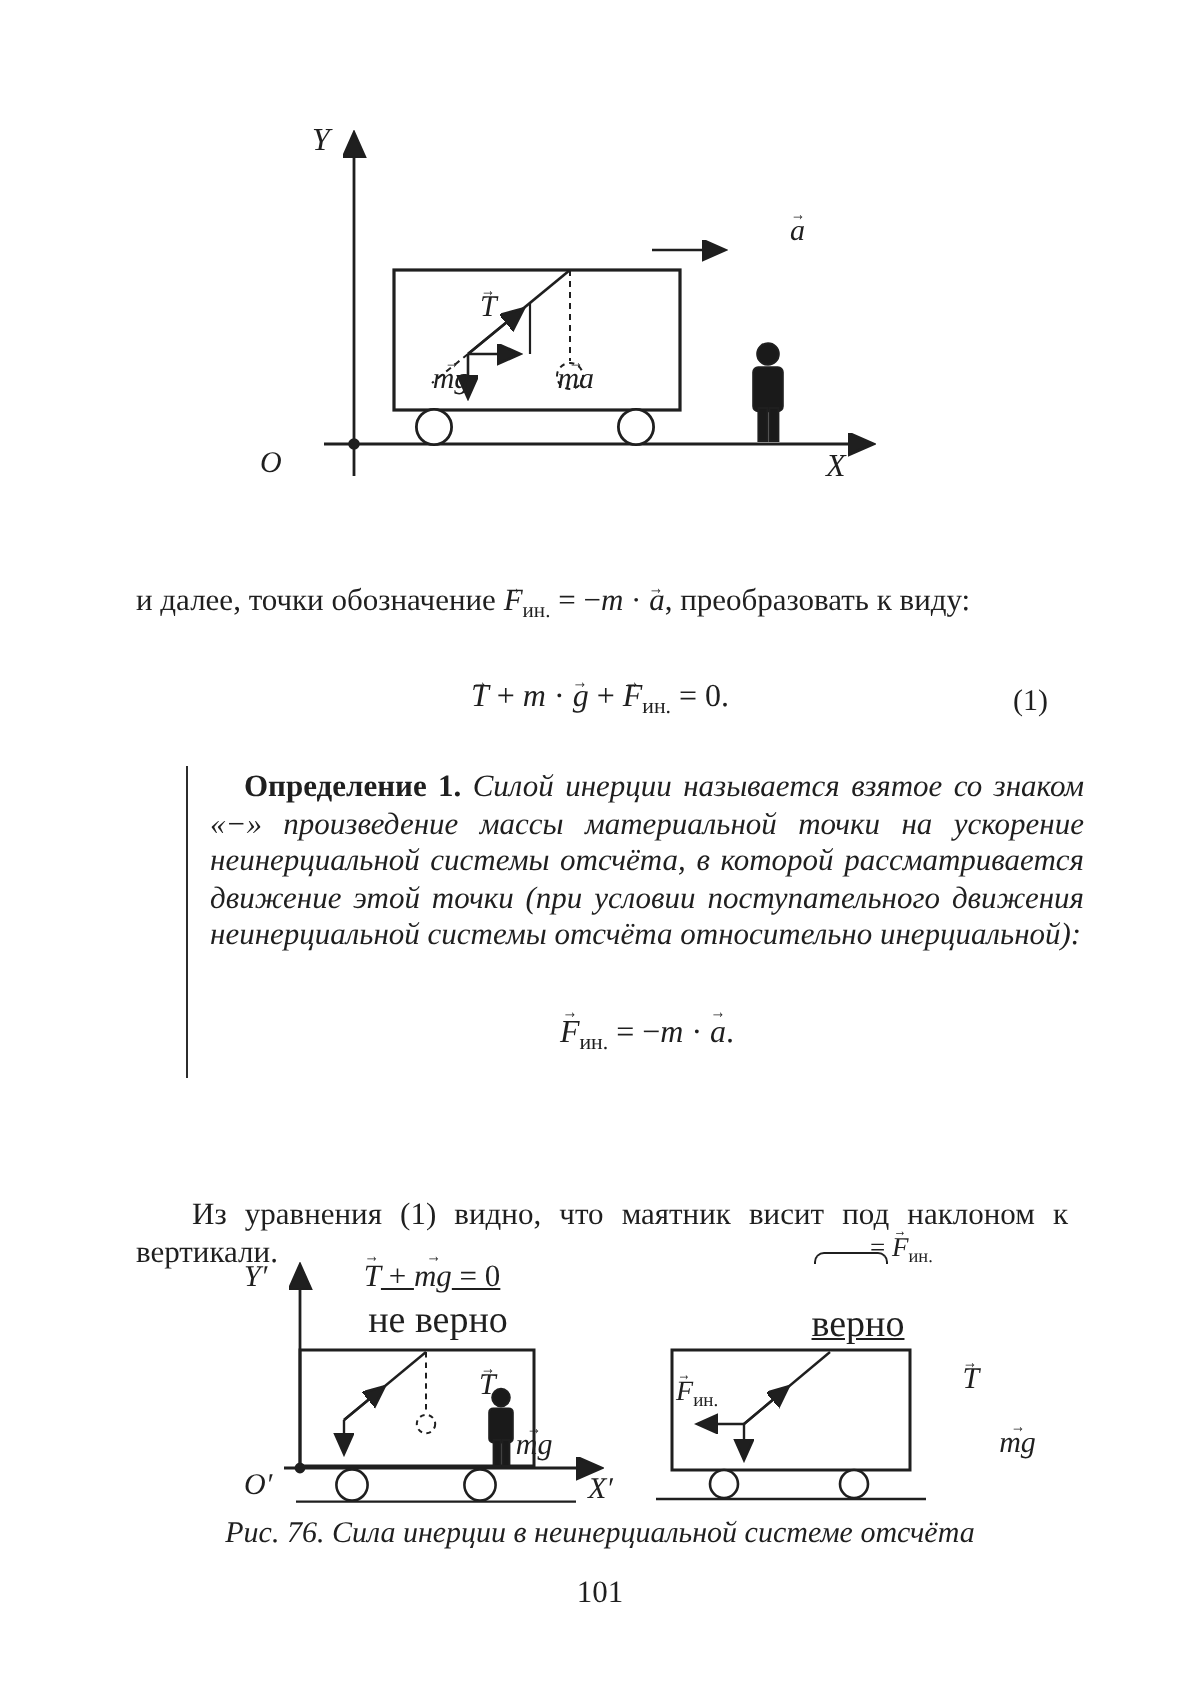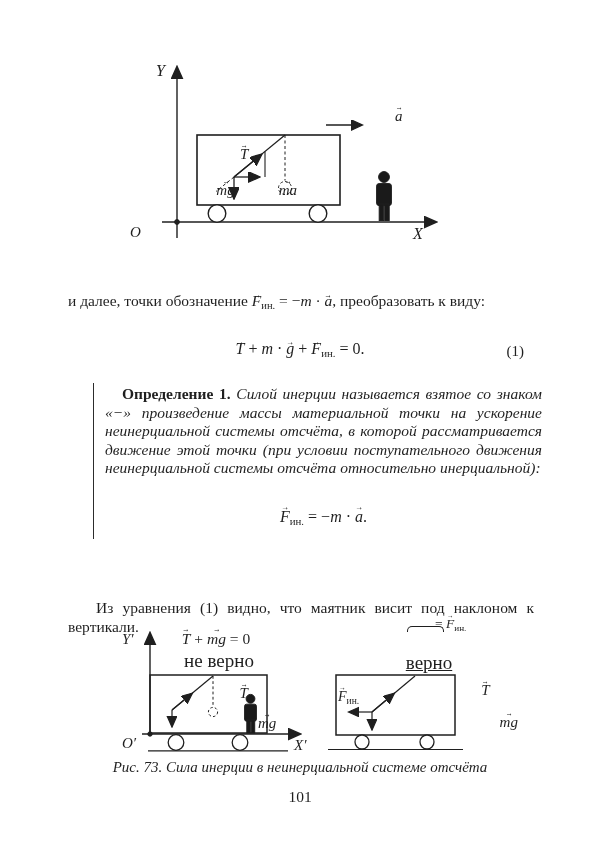--- a/index.html
+++ b/index.html
@@ -18,21 +18,21 @@
   .mit{font-style:italic;}
   .formula{white-space:nowrap;}
   .eqrow{position:absolute;left:0;right:0;text-align:center;font-size:16px;line-height:26px;}
   .eqnum{position:absolute;right:76px;top:2px;font-size:15px;}
   .defblock{position:absolute;left:93px;top:383px;width:449px;box-sizing:border-box;
             border-left:1.5px solid #2c2c2c;padding:2px 0 12px 11px;}
   .deftext{margin:0;font-size:15.5px;line-height:18.6px;text-align:justify;
            font-style:italic;text-indent:17px;}
   .deftitle{font-style:normal;font-weight:bold;margin-top:21px;}
   .defeq{margin-top:30px;text-align:center;font-size:16px;}
-  .eq65{position:absolute;font-size:15.5px;white-space:nowrap;transform:translateX(-50%);}
+  .eq65{position:absolute;font-size:15.5px;white-space:nowrap;transform:translateX(-50%);text-decoration:underline;}
   .verdict{position:absolute;font-size:19px;transform:translateX(-50%);white-space:nowrap;}
   .annot{position:absolute;font-size:13.5px;white-space:nowrap;}
   .brace{position:absolute;width:35px;height:5px;border:1px solid #1f1f1f;border-bottom:none;
          border-radius:5px 5px 0 0;}
   .pagenum{position:absolute;left:0;right:0;text-align:center;font-size:15.5px;}
 </style>
 </head>
 <body>
 
 <div class="page">
@@ -140,17 +140,17 @@
   <div class="verdict" style="left:219px;top:650px;">не верно</div>
 
   
   <span class="lbl vec" style="left:378px;top:681px;">T</span>
   <span class="lbl formula" style="left:338px;top:690px;font-size:14px;"><span class="vec mit">F</span><span class="msub">ин.</span></span>
   <span class="lbl vec" style="left:384px;top:713px;">mg</span>
   <div class="brace" style="left:407px;top:626px;"></div>
   <div class="annot formula" style="left:435px;top:616px;"><span>= </span><span class="vec mit">F</span><span class="msub">ин.</span></div>
   <div class="verdict" style="left:429px;top:652px;text-decoration:underline;">верно</div>
 
-  <div class="cap" style="top:758px;">Рис. 73. Сила инерции в неинерциальной системе отсчёта</div>
+  <div class="cap" style="top:758px;">Рис. 76. Сила инерции в неинерциальной системе отсчёта</div>
 
   <div class="pagenum" style="top:788px;">101</div>
 
 </div>
 
 </body></html>

